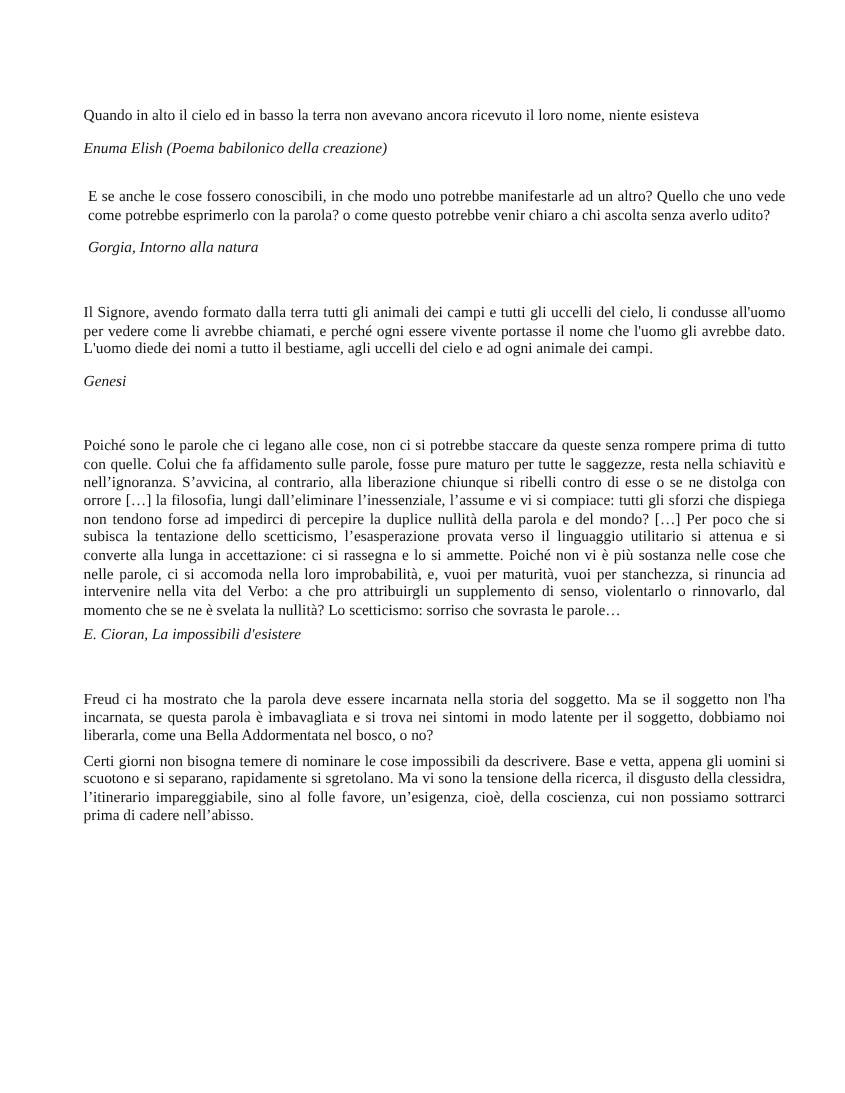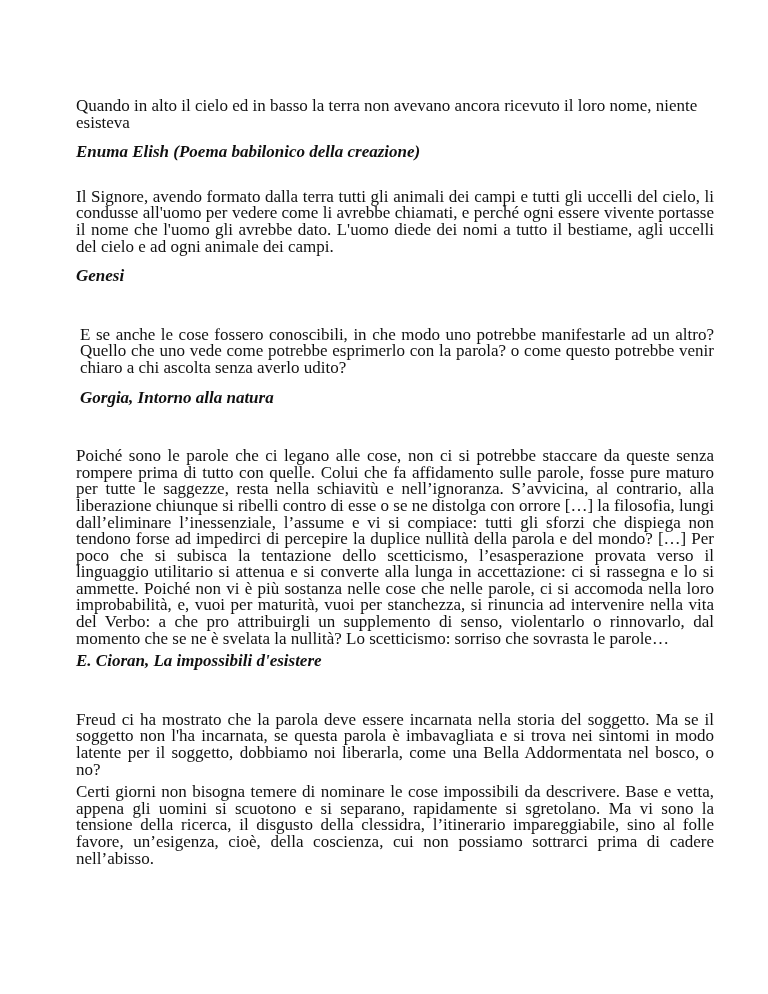--- a/index.html
+++ b/index.html
@@ -10,37 +10,37 @@
   .page {
     position: relative;
     width: 768px;
     height: 994px;
     margin: 0 auto;
     background: #ffffff;
     box-sizing: border-box;
     padding: 98px 54px 0 76px;
     overflow: hidden;
     font-family: "Liberation Serif", "DejaVu Serif", serif;
-    font-size: 17px;
+    font-size: 14px;
     line-height: 16.6px;
     color: #111111;
   }
   .q {
     margin: 0 0 13px 0;
     text-align: justify;
   }
   .q.single {
     text-align: left;
   }
   .q.tight {
     margin-bottom: 6px;
   }
   .att {
     margin: 0 0 28px 0;
-    font-weight: bold;
+    font-weight: normal;
     font-style: italic;
     text-align: left;
   }
   .att.wide {
     margin-bottom: 42px;
   }
   .att.indent, .q.indent {
     padding-left: 4px;
   }
 </style>
@@ -48,27 +48,27 @@
 <body>
 
 <div class="page">
 
   <section>
     <p class="q single">Quando in alto il cielo ed in basso la terra non avevano ancora ricevuto il loro nome, niente esisteva</p>
     <p class="att">Enuma Elish (Poema babilonico della creazione)</p>
   </section>
 
   <section>
-    <p class="q">Il Signore, avendo formato dalla terra tutti gli animali dei campi e tutti gli uccelli del cielo, li condusse all'uomo per vedere come li avrebbe chiamati, e perché ogni essere vivente portasse il nome che l'uomo gli avrebbe dato. L'uomo diede dei nomi a tutto il bestiame, agli uccelli del cielo e ad ogni animale dei campi.</p>
-    <p class="att wide">Genesi</p>
+    <p class="q indent">E se anche le cose fossero conoscibili, in che modo uno potrebbe manifestarle ad un altro? Quello che uno vede come potrebbe esprimerlo con la parola? o come questo potrebbe venir chiaro a chi ascolta senza averlo udito?</p>
+    <p class="att wide indent">Gorgia, Intorno alla natura</p>
   </section>
 
   <section>
-    <p class="q indent">E se anche le cose fossero conoscibili, in che modo uno potrebbe manifestarle ad un altro? Quello che uno vede come potrebbe esprimerlo con la parola? o come questo potrebbe venir chiaro a chi ascolta senza averlo udito?</p>
-    <p class="att wide indent">Gorgia, Intorno alla natura</p>
+    <p class="q">Il Signore, avendo formato dalla terra tutti gli animali dei campi e tutti gli uccelli del cielo, li condusse all'uomo per vedere come li avrebbe chiamati, e perché ogni essere vivente portasse il nome che l'uomo gli avrebbe dato. L'uomo diede dei nomi a tutto il bestiame, agli uccelli del cielo e ad ogni animale dei campi.</p>
+    <p class="att wide">Genesi</p>
   </section>
 
   <section>
     <p class="q tight">Poiché sono le parole che ci legano alle cose, non ci si potrebbe staccare da queste senza rompere prima di tutto con quelle. Colui che fa affidamento sulle parole, fosse pure maturo per tutte le saggezze, resta nella schiavitù e nell’ignoranza. S’avvicina, al contrario, alla liberazione chiunque si ribelli contro di esse o se ne distolga con orrore […] la filosofia, lungi dall’eliminare l’inessenziale, l’assume e vi si compiace: tutti gli sforzi che dispiega non tendono forse ad impedirci di percepire la duplice nullità della parola e del mondo? […] Per poco che si subisca la tentazione dello scetticismo, l’esasperazione provata verso il linguaggio utilitario si attenua e si converte alla lunga in accettazione: ci si rassegna e lo si ammette. Poiché non vi è più sostanza nelle cose che nelle parole, ci si accomoda nella loro improbabilità, e, vuoi per maturità, vuoi per stanchezza, si rinuncia ad intervenire nella vita del Verbo: a che pro attribuirgli un supplemento di senso, violentarlo o rinnovarlo, dal momento che se ne è svelata la nullità? Lo scetticismo: sorriso che sovrasta le parole…</p>
     <p class="att wide">E. Cioran, La impossibili d'esistere</p>
   </section>
 
   <section>
     <p class="q tight">Freud ci ha mostrato che la parola deve essere incarnata nella storia del soggetto. Ma se il soggetto non l'ha incarnata, se questa parola è imbavagliata e si trova nei sintomi in modo latente per il soggetto, dobbiamo noi liberarla, come una Bella Addormentata nel bosco, o no?</p>
   </section>

